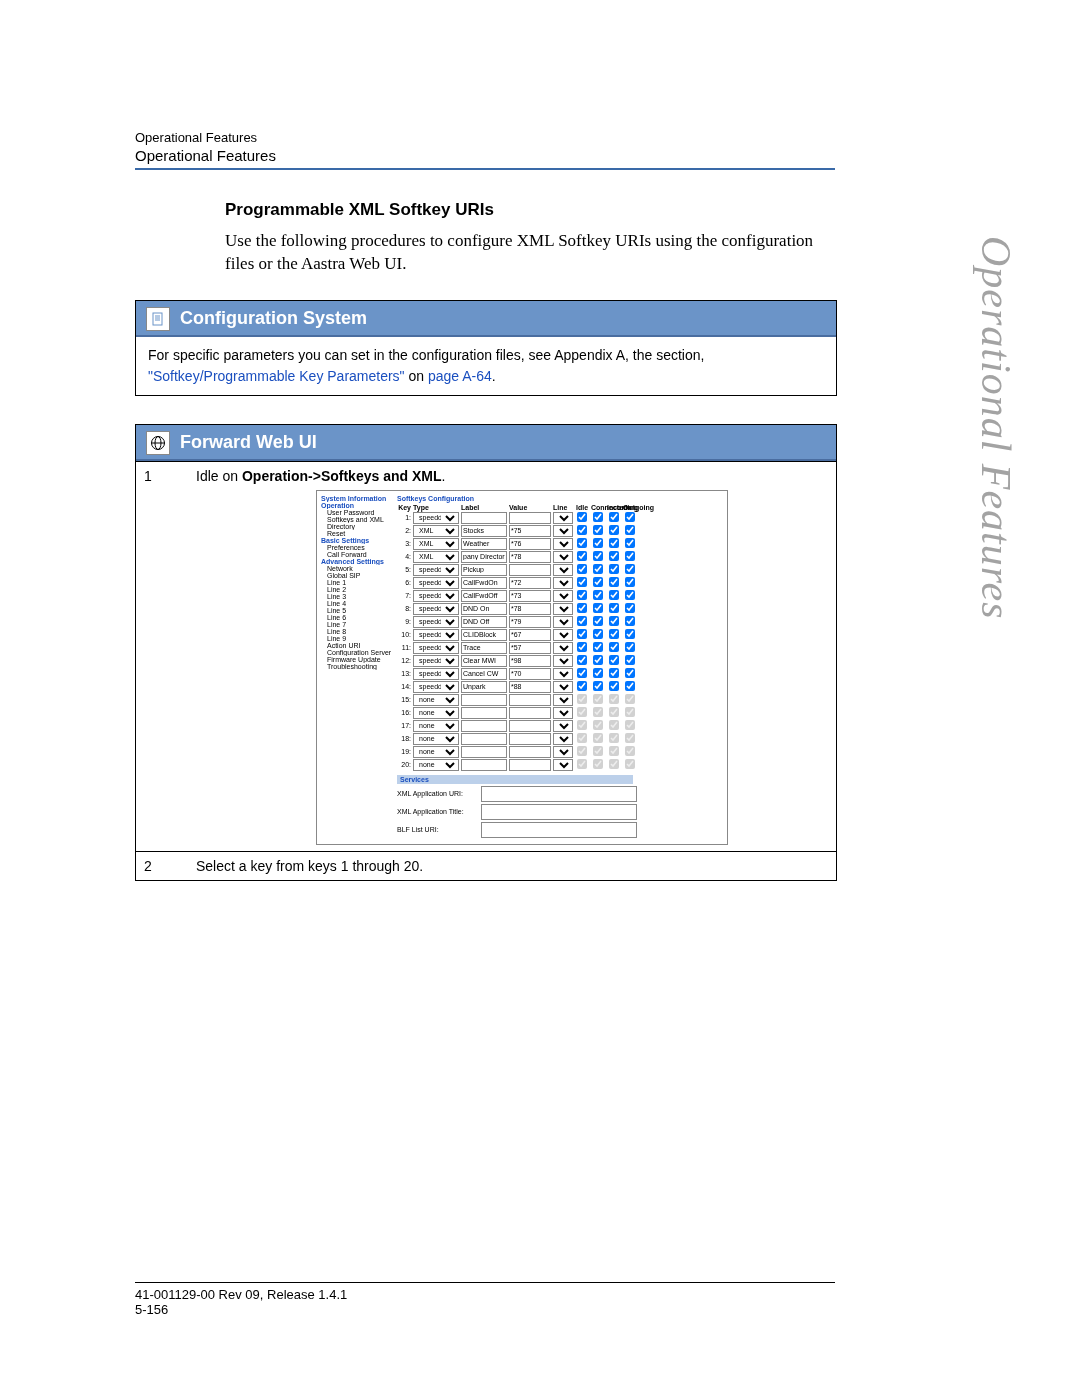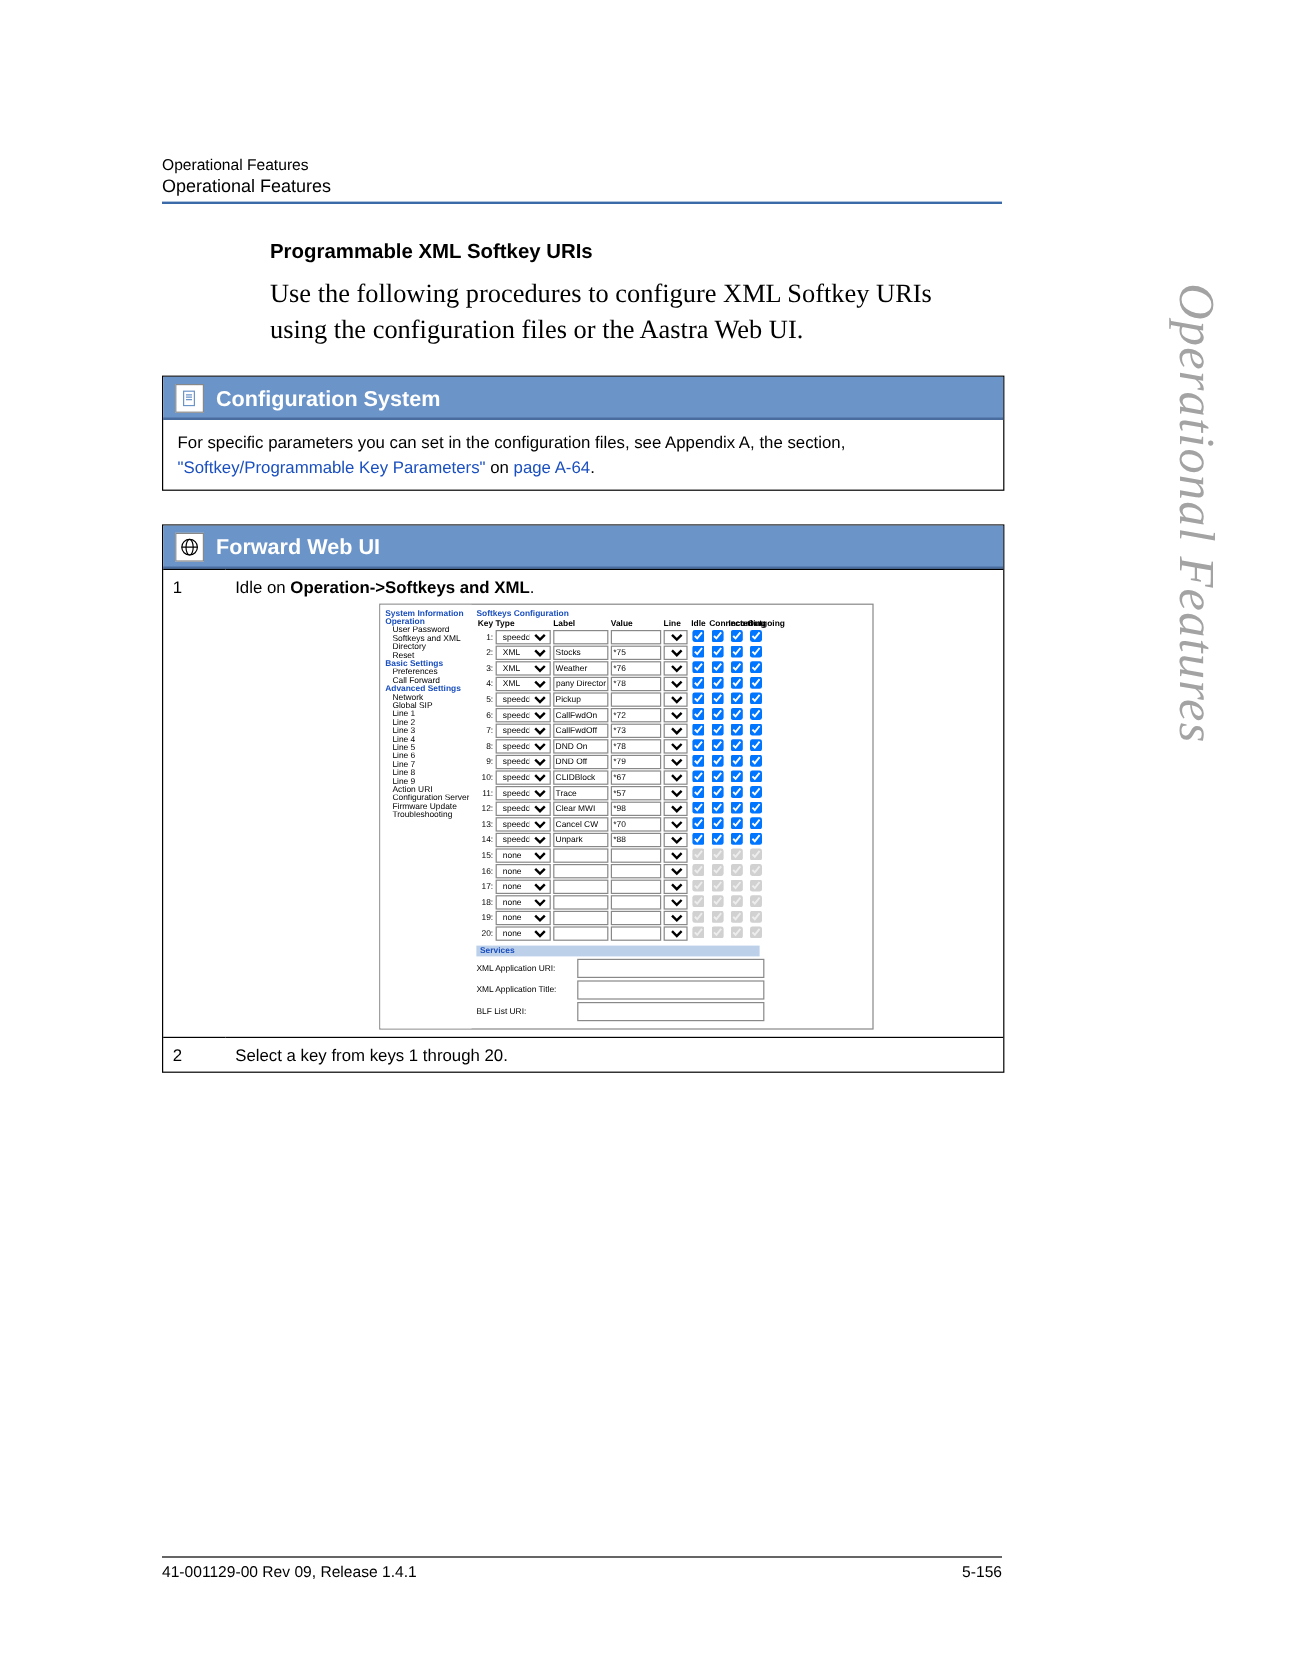--- a/index.html
+++ b/index.html
@@ -47,21 +47,21 @@
     width: 700px;
   }
   .section-heading {
     font-weight: bold;
     font-size: 17px;
     margin-left: 90px;
     margin-bottom: 10px;
   }
   .body-text {
     font-family: "Times New Roman", serif;
-    font-size: 22px;
+    font-size: 17px;
     margin-left: 90px;
     margin-bottom: 24px;
     width: 600px;
     line-height: 1.35;
   }
   .panel {
     width: 700px;
     border: 1px solid #000;
     margin-bottom: 28px;
   }
@@ -163,20 +163,21 @@
   }
   .footer-rule {
     border: 0;
     border-top: 1px solid #000;
     margin: 0 0 4px 0;
   }
   .footer-row {
     display: flex;
     justify-content: space-between;
     font-size: 13px;
+    flex-direction: column;
   }
 </style>
 </head>
 <body>
 
 <div class="page">
 
   <div class="side-tab">Operational Features</div>
 
   <div class="header-small">Operational Features</div>

